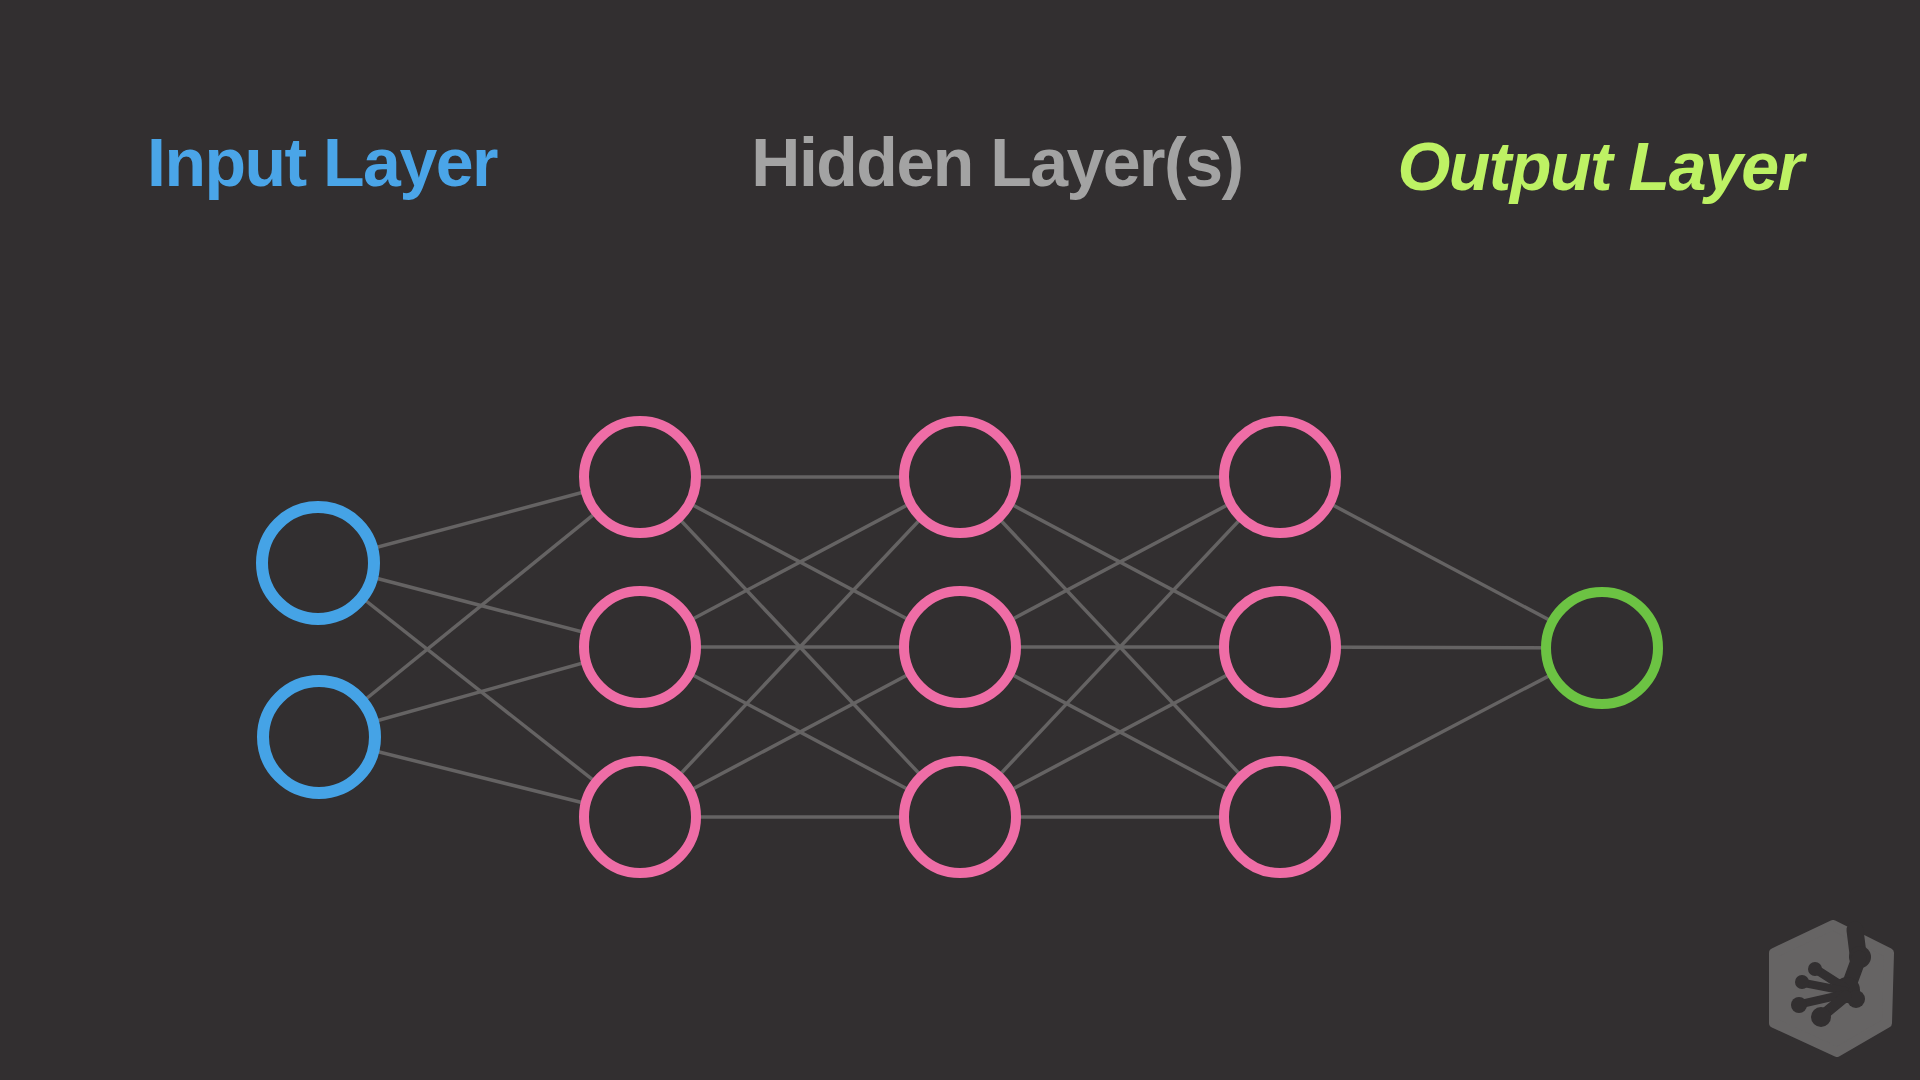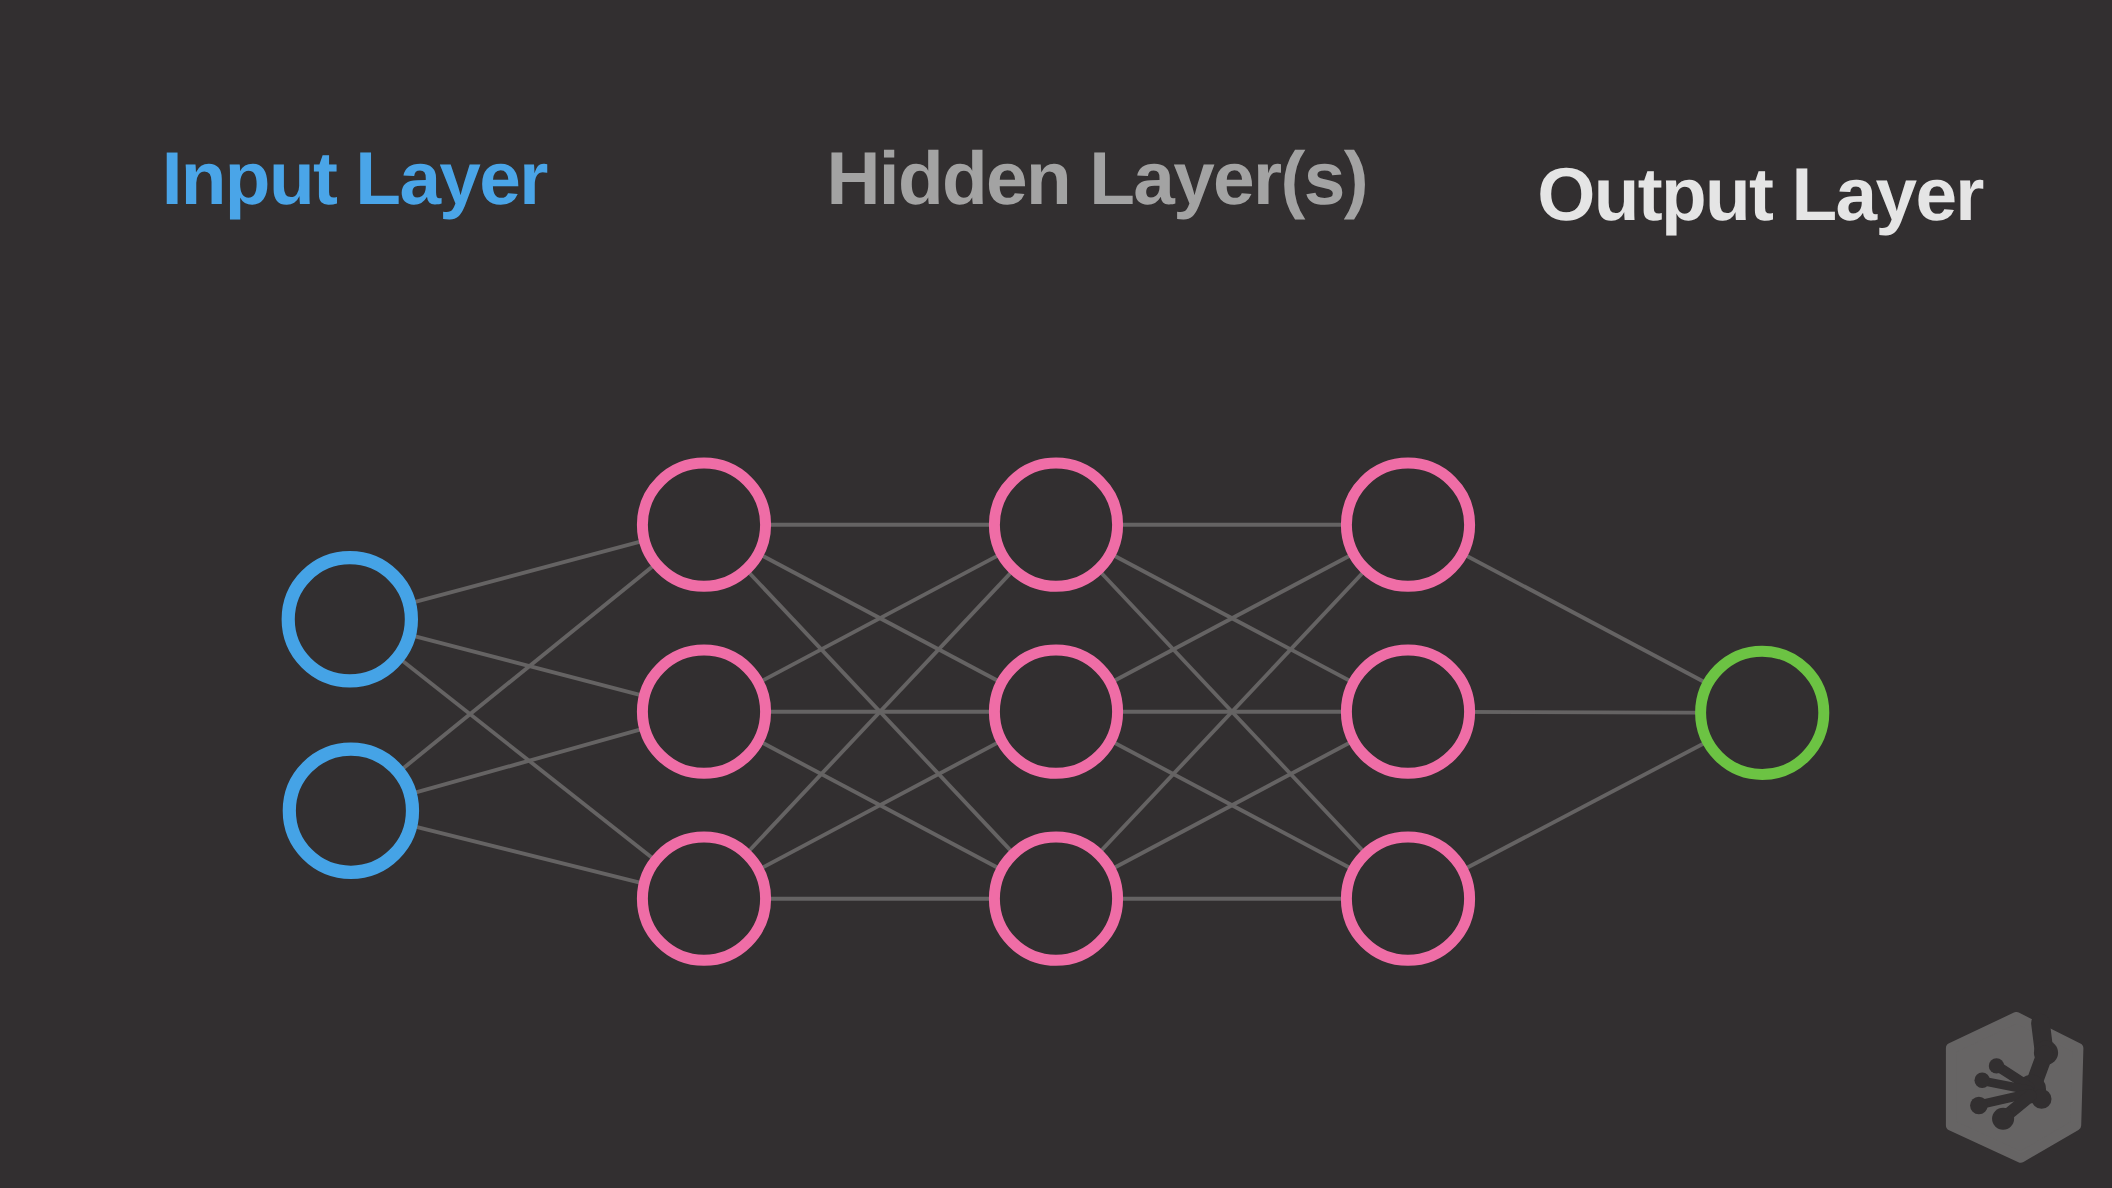--- a/index.html
+++ b/index.html
@@ -43,21 +43,21 @@
     opacity: 0.92;
   }
 </style>
 </head>
 <body>
 
 <div class="canvas" style="--bg: #322f30;">
 
   <div class="layer-label" style="left: 322px; top: 128px; color: rgb(74, 165, 232);">Input Layer</div>
   <div class="layer-label" style="left: 957px; top: 128px; color: #a3a3a3; margin-left: 40px;">Hidden Layer(s)</div>
-  <div class="layer-label" style="left: 1600px; top: 143px; color: #e5e5e5;">Output Layer</div>
+  <div class="layer-label" style="left: 1600px; top: 132px; color: #bef264; font-style: italic;">Output Layer</div>
 
   <svg class="network-svg" id="network" viewBox="0 0 1920 1080" xmlns="http://www.w3.org/2000/svg">
     <g id="edges">
         <line x1="318" y1="563" x2="640" y2="477" stroke="#656363" stroke-width="3.5"></line>
         <line x1="318" y1="563" x2="640" y2="647" stroke="#656363" stroke-width="3.5"></line>
         <line x1="318" y1="563" x2="640" y2="817" stroke="#656363" stroke-width="3.5"></line>
         <line x1="319" y1="737" x2="640" y2="477" stroke="#656363" stroke-width="3.5"></line>
         <line x1="319" y1="737" x2="640" y2="647" stroke="#656363" stroke-width="3.5"></line>
         <line x1="319" y1="737" x2="640" y2="817" stroke="#656363" stroke-width="3.5"></line>
         <line x1="640" y1="477" x2="960" y2="477" stroke="#656363" stroke-width="3.5"></line>

